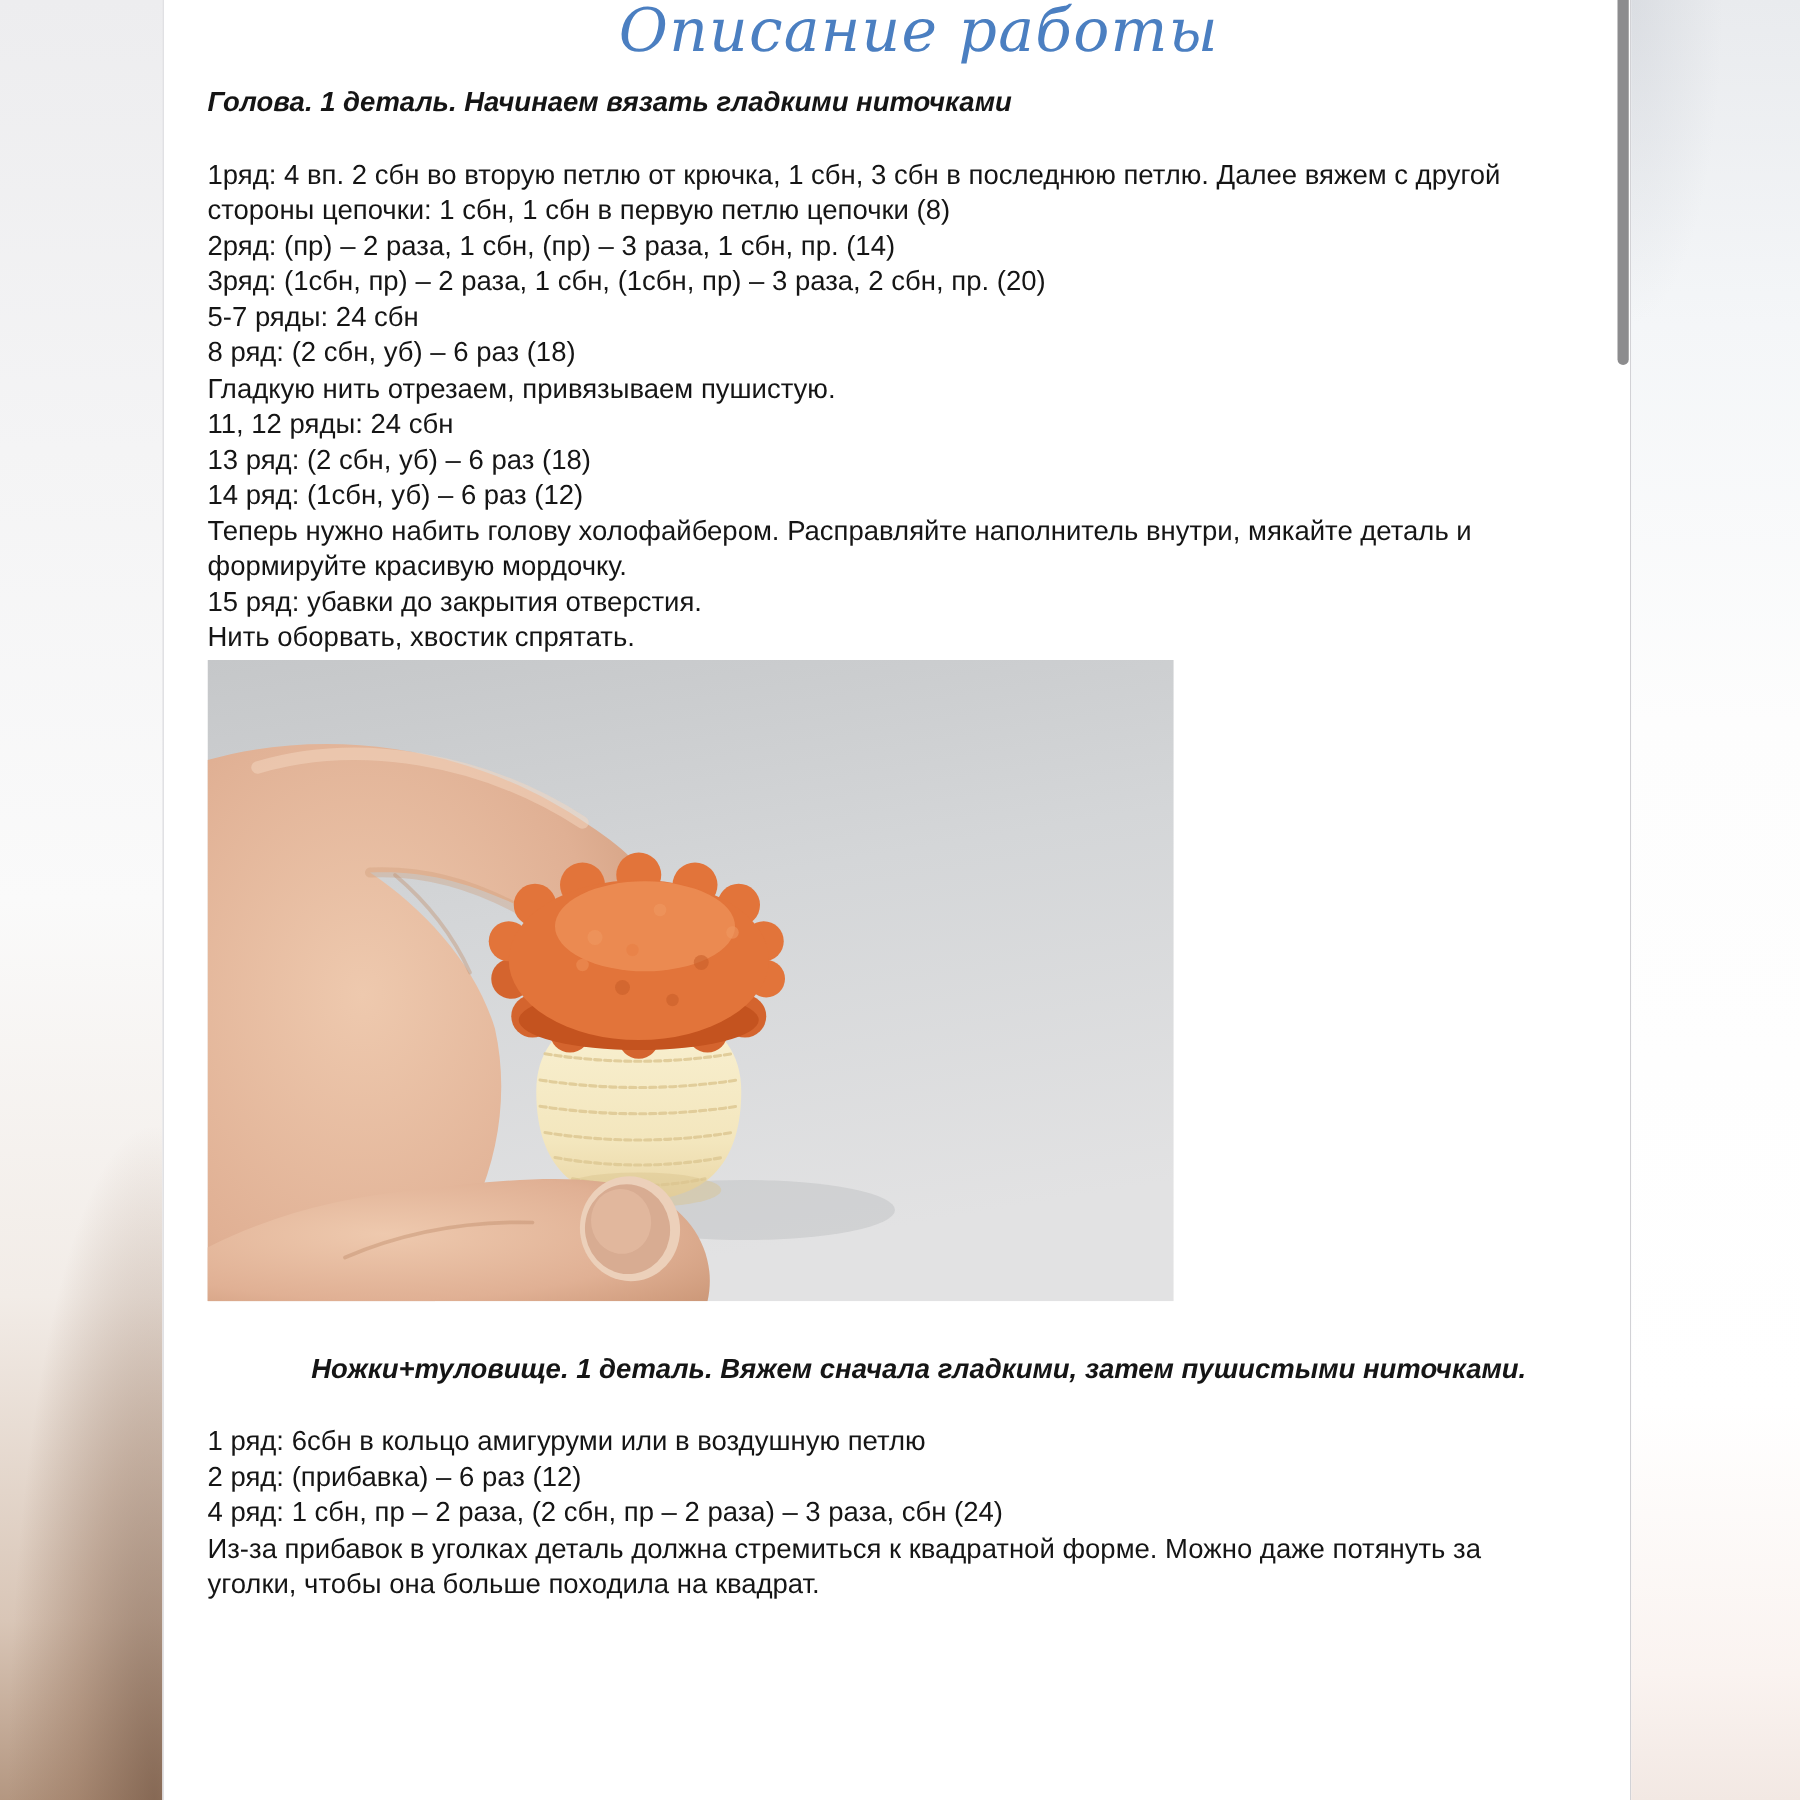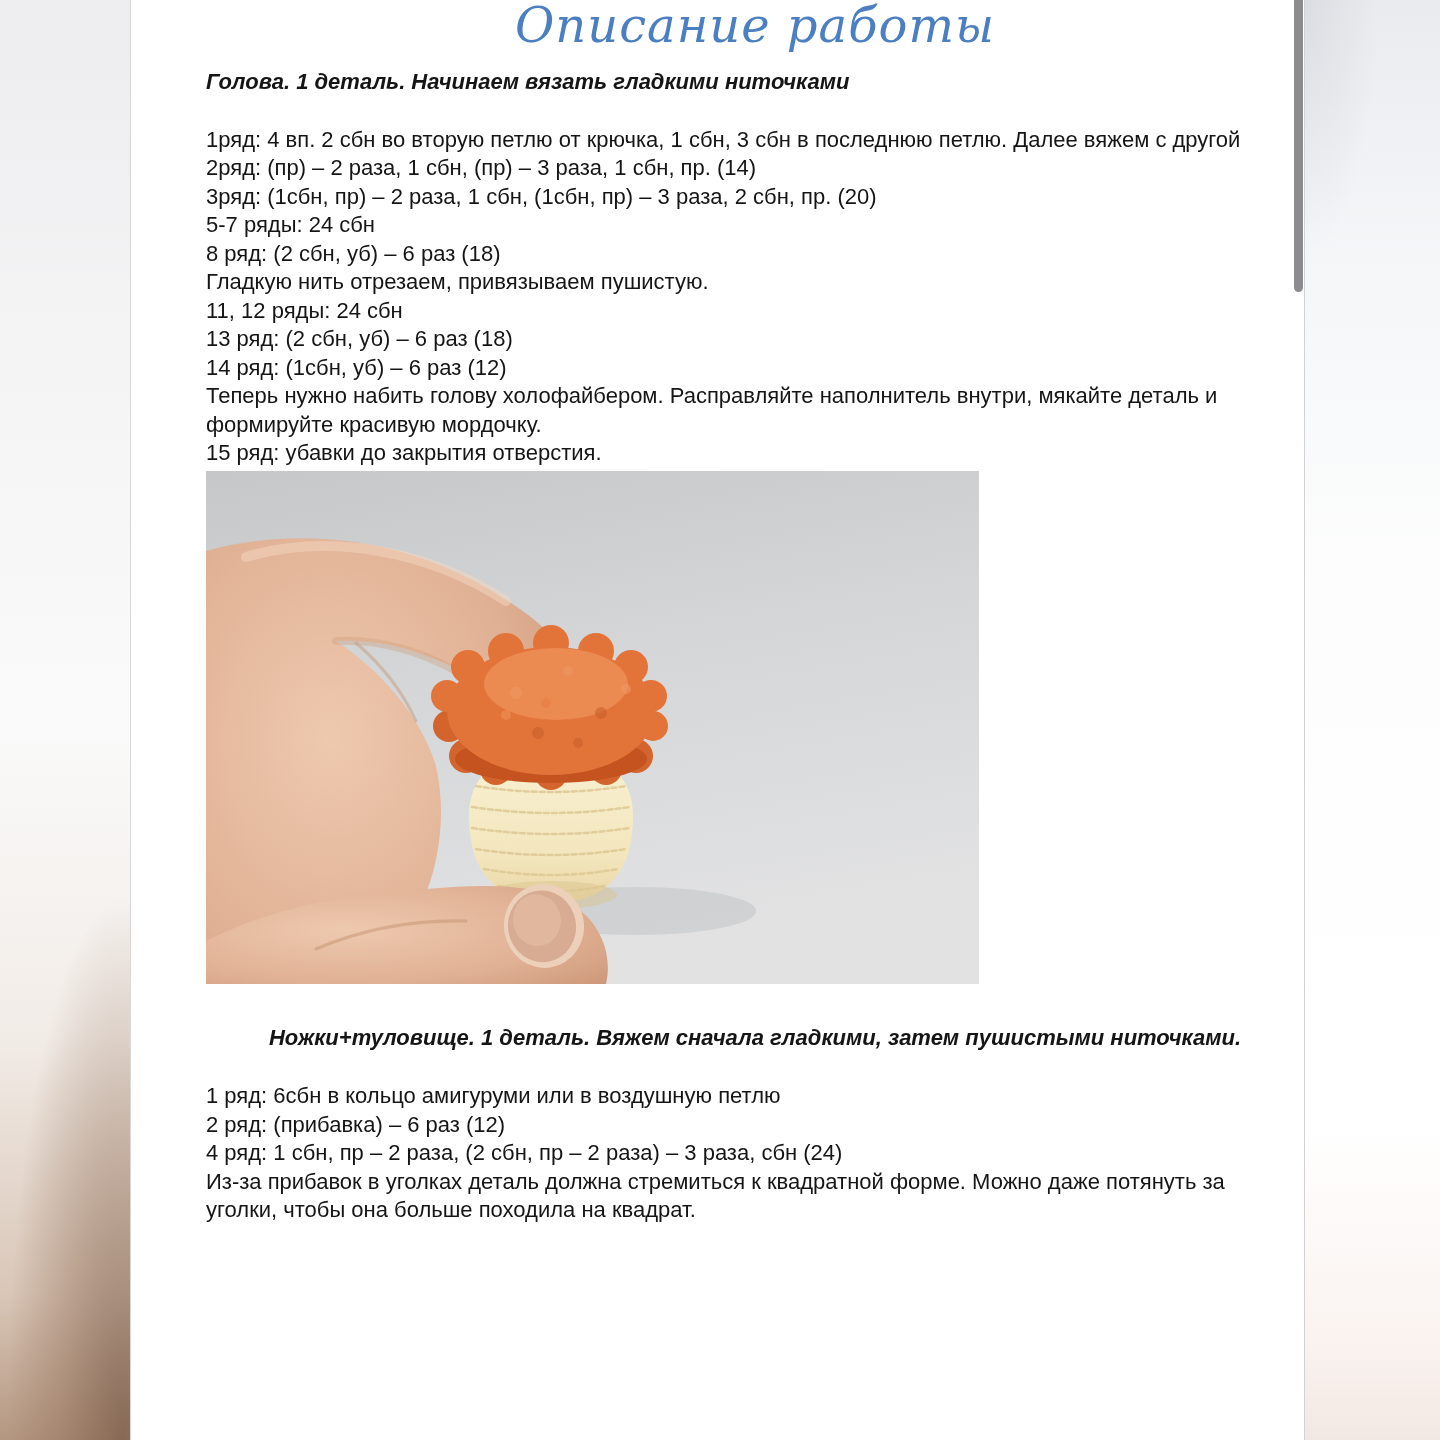--- a/index.html
+++ b/index.html
@@ -11,21 +11,21 @@
     background-image:
       radial-gradient(120% 50% at 95% 100%, rgba(104,74,55,.60) 0%, rgba(140,105,82,.38) 40%, rgba(180,160,140,0) 75%),
       linear-gradient(180deg,#ededef 0%,#f4f4f5 25%,#fafafa 50%,#f2ece7 72%,#d9c6b7 90%,#b49781 100%);}
   .margin-right{flex:1;height:1440px;
     background-image:
       radial-gradient(90% 30% at 0% 0%, rgba(180,185,195,.28) 0%, rgba(180,185,195,0) 60%),
       linear-gradient(180deg,#e9ebee 0%,#f4f6f8 18%,#fdfdfd 40%,#ffffff 78%,#faf3f0 93%,#f2e8e3 100%);}
 
   .page{width:1175px;flex:none;height:1440px;background:#ffffff;box-sizing:border-box;
     border-left:1px solid #d8d8db;border-right:1px solid #d2d2d6;
-    padding-left:75px;overflow:hidden;}
+    padding-left:35px;overflow:hidden;}
 
   .doc-title{margin:-6px 0 0 0;height:62px;text-align:center;
     font-family:"DejaVu Serif",serif;font-style:italic;font-weight:normal;
     font-size:48px;line-height:62px;letter-spacing:1px;color:#4b7fc1;}
 
   .sec-heading{margin:12px 0 0 0;font-size:22px;line-height:28.5px;
     font-weight:bold;color:#151515;white-space:nowrap;font-style:italic;}
   .sec-heading.second{margin-top:40px;text-align:center;}
 
   .body-block{margin-top:29px;}
@@ -44,31 +44,33 @@
 <div class="viewer">
   <div class="margin-left"></div>
 
   <div class="page">
     <h1 class="doc-title">Описание работы</h1>
 
     <h2 class="sec-heading">Голова. 1 деталь. Начинаем вязать гладкими ниточками</h2>
 
     <div class="body-block">
       <div class="line">1ряд: 4 вп. 2 сбн во вторую петлю от крючка, 1 сбн, 3 сбн в последнюю петлю. Далее вяжем с другой</div>
+      <div class="line">стороны цепочки: 1 сбн, 1 сбн в первую петлю цепочки (8)</div>
       <div class="line">2ряд: (пр) – 2 раза, 1 сбн, (пр) – 3 раза, 1 сбн, пр. (14)</div>
       <div class="line">3ряд: (1сбн, пр) – 2 раза, 1 сбн, (1сбн, пр) – 3 раза, 2 сбн, пр. (20)</div>
       <div class="line">5-7 ряды: 24 сбн</div>
       <div class="line">8 ряд: (2 сбн, уб) – 6 раз (18)</div>
       <div class="line">Гладкую нить отрезаем, привязываем пушистую.</div>
       <div class="line">11, 12 ряды: 24 сбн</div>
       <div class="line">13 ряд: (2 сбн, уб) – 6 раз (18)</div>
       <div class="line">14 ряд: (1сбн, уб) – 6 раз (12)</div>
       <div class="line">Теперь нужно набить голову холофайбером. Расправляйте наполнитель внутри, мякайте деталь и</div>
       <div class="line">формируйте красивую мордочку.</div>
       <div class="line">15 ряд: убавки до закрытия отверстия.</div>
+      <div class="line">Нить оборвать, хвостик спрятать.</div>
     </div>
 
     <figure class="photo">
       <svg viewBox="0 0 773 513" xmlns="http://www.w3.org/2000/svg" aria-hidden="true">
         <defs>
           <linearGradient id="bgGrad" x1="0" y1="0" x2="0.25" y2="1">
             <stop offset="0" stop-color="#c5c7c9"></stop>
             <stop offset="0.45" stop-color="#d4d6d8"></stop>
             <stop offset="1" stop-color="#e2e2e3"></stop>
           </linearGradient>

